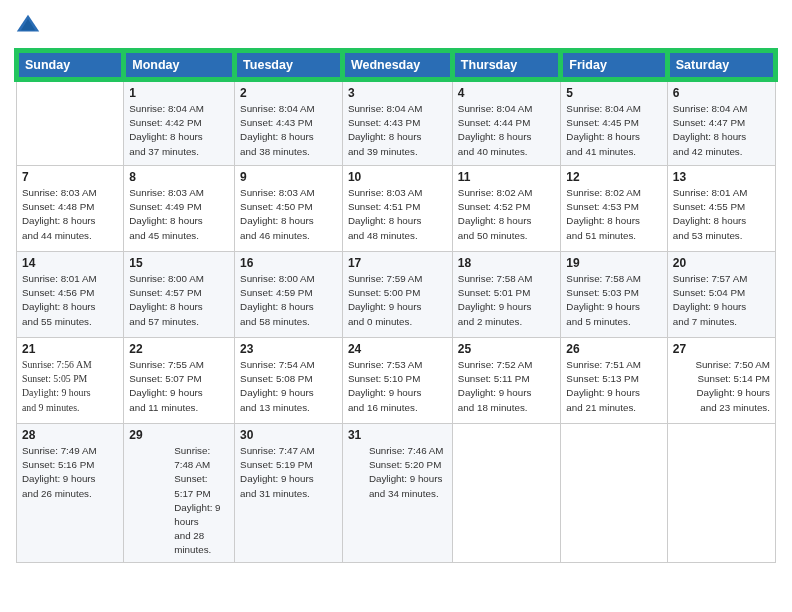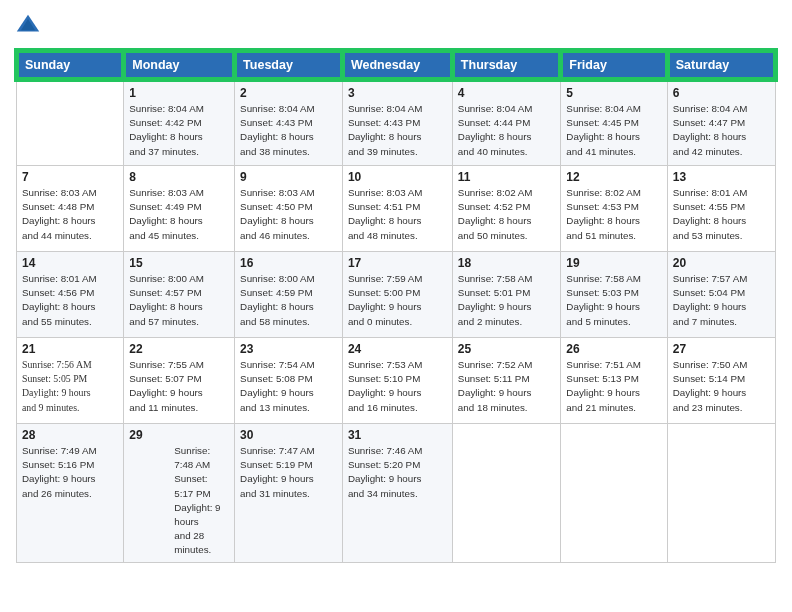--- a/index.html
+++ b/index.html
@@ -306,21 +306,21 @@
           </td>
           <td>
             <span class="day-number">26</span>
             <div class="day-info" style="white-space: pre-line;">Sunrise: 7:51 AM
 Sunset: 5:13 PM
 Daylight: 9 hours
 and 21 minutes.</div>
           </td>
           <td>
             <span class="day-number">27</span>
-            <div class="day-info" style="white-space: pre-line;">Sunrise: 7:50 AM
+            <div class="day-info" style="white-space: pre-line; text-align: right;">Sunrise: 7:50 AM
 Sunset: 5:14 PM
 Daylight: 9 hours
 and 23 minutes.</div>
           </td>
         </tr>
         <tr>
           <td>
             <span class="day-number">28</span>
             <div class="day-info" style="white-space: pre-line;">Sunrise: 7:49 AM
 Sunset: 5:16 PM
@@ -336,21 +336,21 @@
           </td>
           <td>
             <span class="day-number">30</span>
             <div class="day-info" style="white-space: pre-line;">Sunrise: 7:47 AM
 Sunset: 5:19 PM
 Daylight: 9 hours
 and 31 minutes.</div>
           </td>
           <td>
             <span class="day-number">31</span>
-            <div class="day-info" style="white-space: pre-line;">Sunrise: 7:46 AM
+            <div class="day-info" style="white-space: pre-line; margin-left: 21px;">Sunrise: 7:46 AM
 Sunset: 5:20 PM
 Daylight: 9 hours
 and 34 minutes.</div>
           </td>
           <td class="empty-cell"></td>
           <td class="empty-cell"></td>
           <td class="empty-cell"></td>
         </tr>
       </tbody>
   </table>

